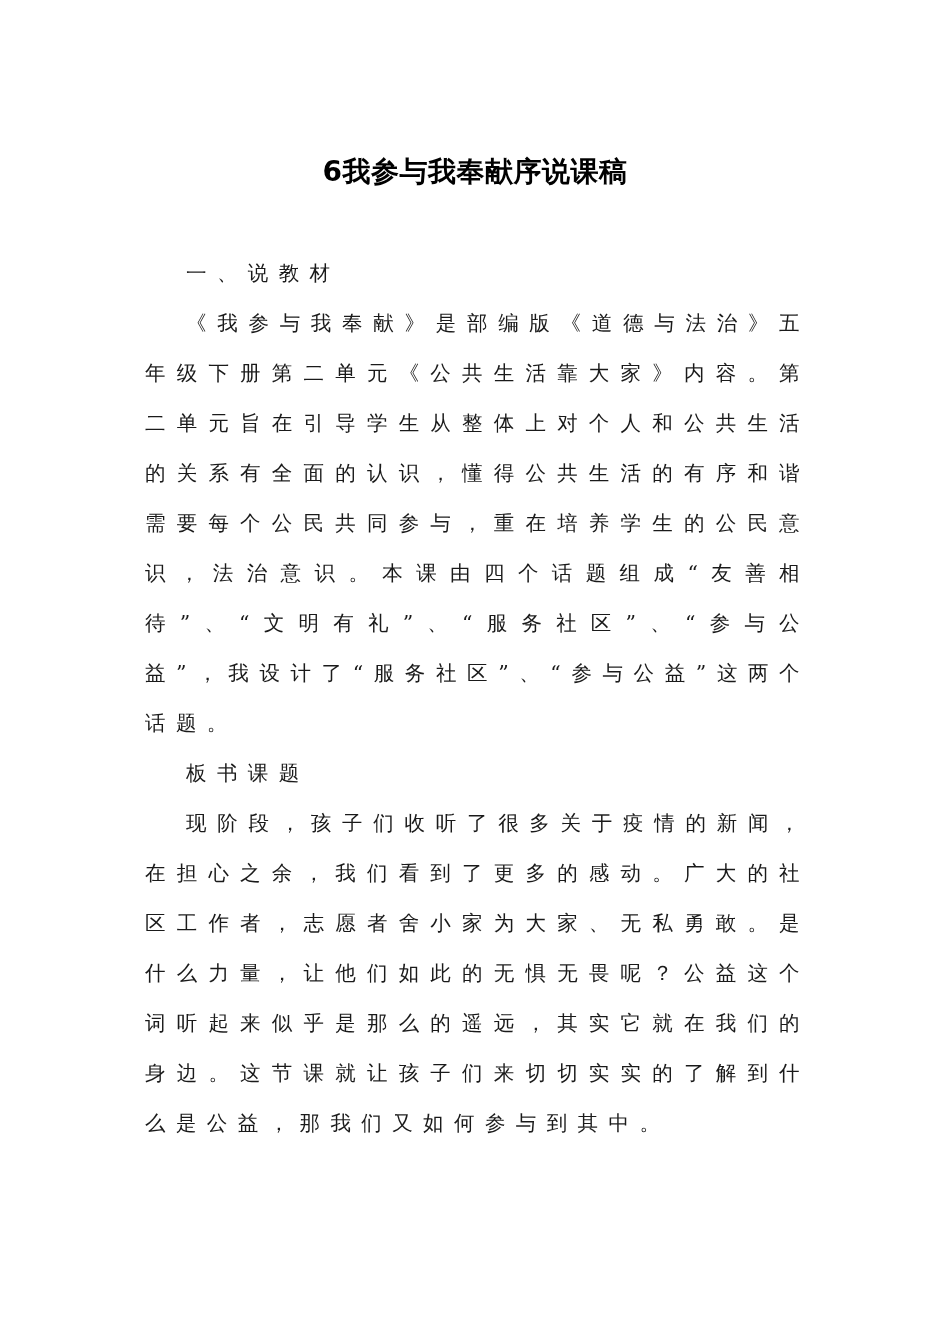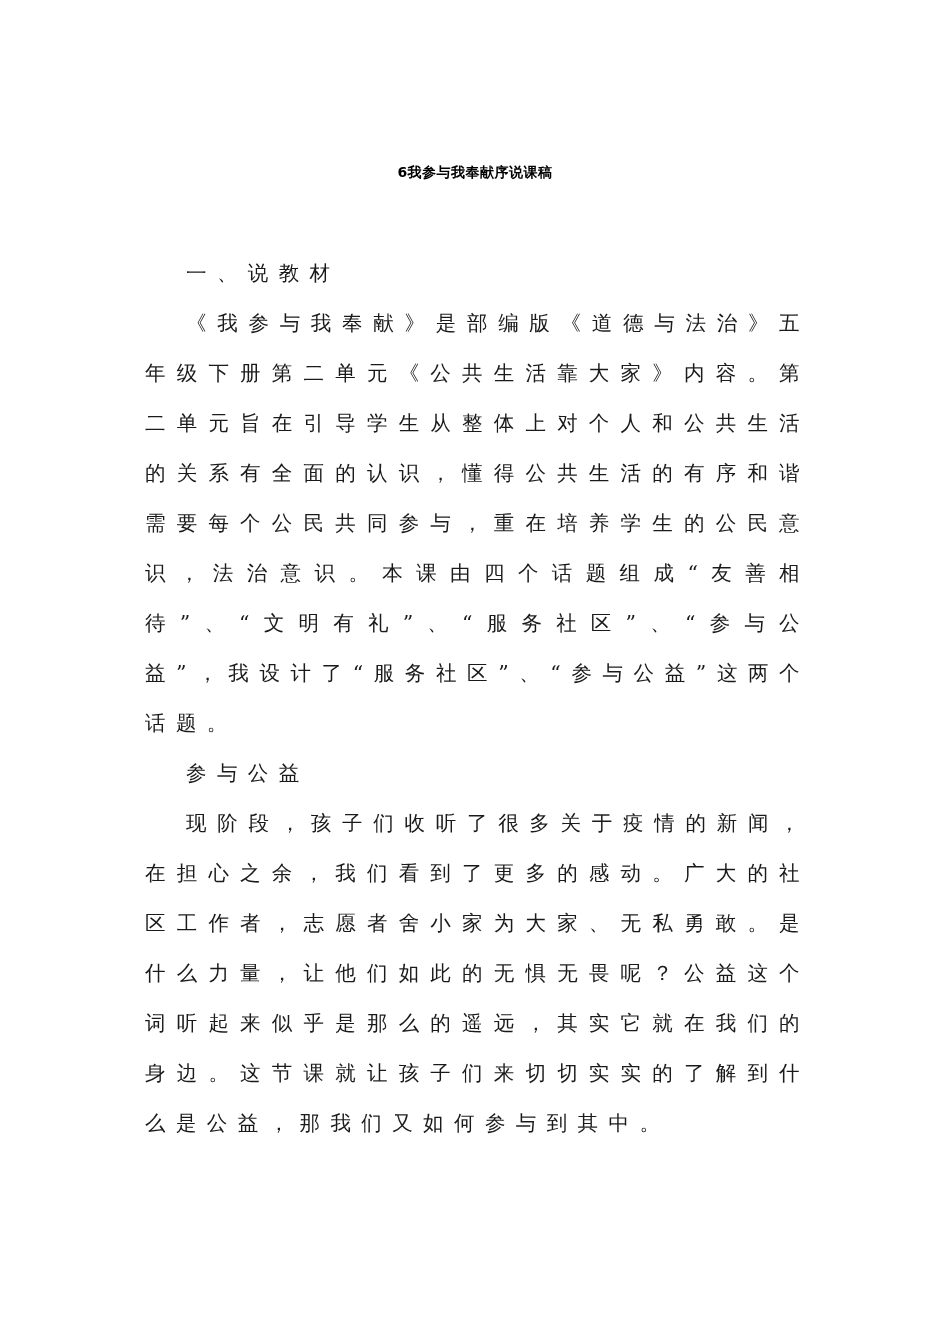--- a/index.html
+++ b/index.html
@@ -21,21 +21,21 @@
       width: 665px;
     }
     .title {
       position: absolute;
       left: 0;
       width: 660px;
       top: 155px;
       text-align: center;
       font-family: "DejaVu Sans", "Liberation Sans", sans-serif;
       font-weight: bold;
-      font-size: 14px;
+      font-size: 28px;
       line-height: 34px;
       letter-spacing: 0.5px;
       color: #000000;
     }
     .body-text {
       position: absolute;
       left: 0;
       top: 248px;
       width: 665px;
       font-family: "DejaVu Serif", "Liberation Serif", serif;
@@ -57,17 +57,17 @@
   </style>
 </head>
 <body>
 
 <div class="page">
   <div class="title">6我参与我奉献序说课稿</div>
 
   <div class="body-text">
     <p class="heading-line">一、说教材</p>
     <p class="para">《我参与我奉献》是部编版《道德与法治》五年级下册第二单元《公共生活靠大家》内容。第二单元旨在引导学生从整体上对个人和公共生活的关系有全面的认识，懂得公共生活的有序和谐需要每个公民共同参与，重在培养学生的公民意识，法治意识。本课由四个话题组成“友善相待”、“文明有礼”、“服务社区”、“参与公益”，我设计了“服务社区”、“参与公益”这两个话题。</p>
-    <p class="heading-line">参与公益</p>
+    <p class="heading-line">板书课题</p>
     <p class="para">现阶段，孩子们收听了很多关于疫情的新闻，在担心之余，我们看到了更多的感动。广大的社区工作者，志愿者舍小家为大家、无私勇敢。是什么力量，让他们如此的无惧无畏呢？公益这个词听起来似乎是那么的遥远，其实它就在我们的身边。这节课就让孩子们来切切实实的了解到什么是公益，那我们又如何参与到其中。</p>
 
   </div>
 </div>
 
 </body></html>

